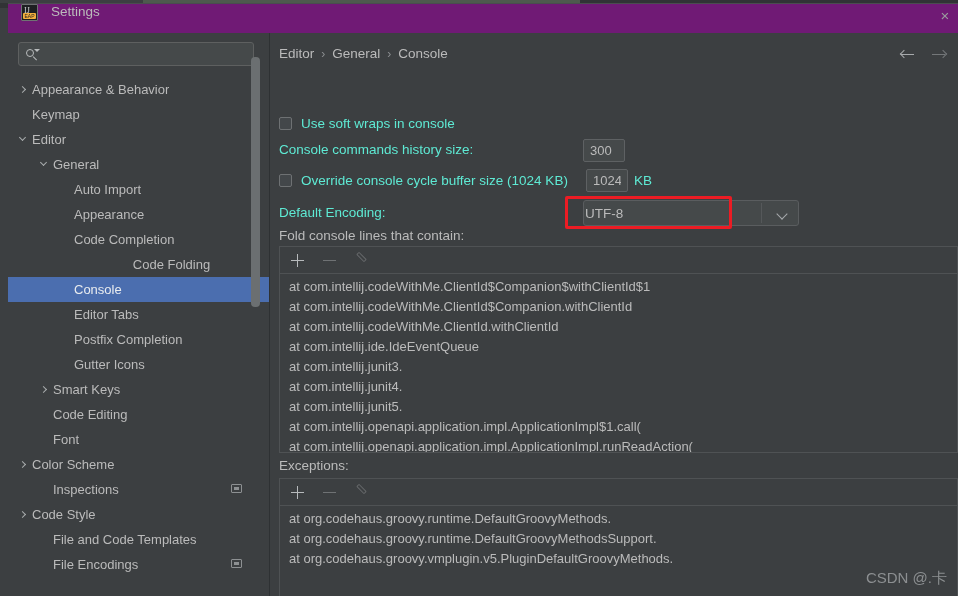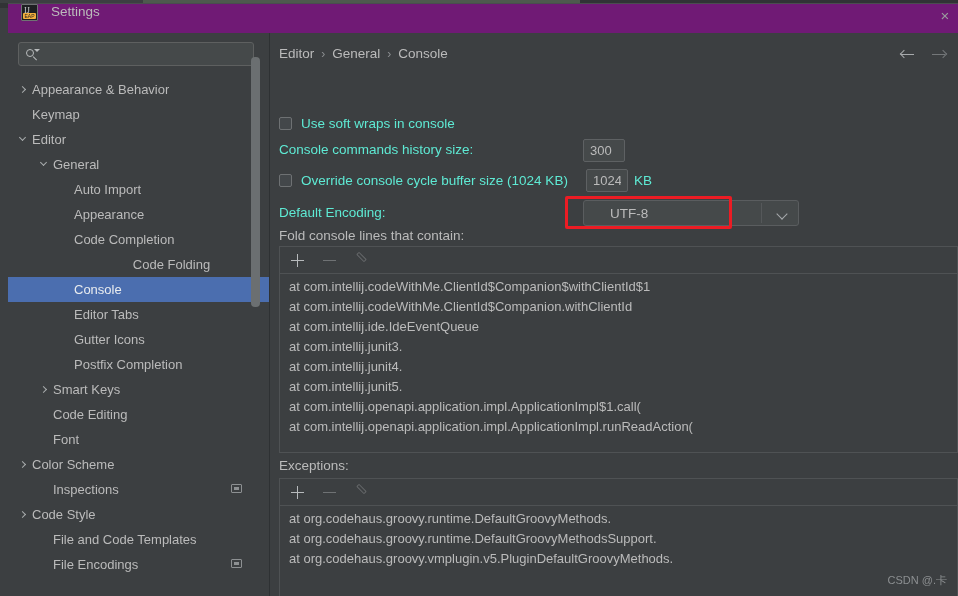--- a/index.html
+++ b/index.html
@@ -134,21 +134,21 @@
     background: #45494a; border: 1px solid #5e6163; border-radius: 2px;
     color: #bbbbbb; font-size: 13px; padding: 3px 6px;
     font-family: "Liberation Sans", sans-serif; height: 23px; line-height: 15px;
   }
 
   .combo {
     position: absolute; left: 313px; top: 167px; width: 216px; height: 26px;
     background: #45494a; border: 1px solid #5a5d5f; border-radius: 3px;
     display: flex; align-items: center;
   }
-  .combo .val { margin-left: 26px; font-size: 13.5px; color: #bbbbbb; }
+  .combo .val { margin-left: 1px; font-size: 13.5px; color: #bbbbbb; }
   .combo .chev {
     position: absolute; right: 12px; top: 9px; width: 8px; height: 8px;
     border-right: 1.4px solid #a7aaac; border-bottom: 1.4px solid #a7aaac;
     transform: rotate(45deg);
   }
   .combo .divider { position: absolute; right: 36px; top: 2px; bottom: 2px; width: 1px; background: #55585a; }
 
   .redbox {
     position: absolute; left: 295px; top: 163px; width: 167px; height: 33px;
     border: 3px solid #ec1c24; border-radius: 2px; pointer-events: none;
@@ -174,21 +174,21 @@
     position: absolute; background: #3c3f41; border: 1px solid #4f5254;
     overflow: hidden; padding-top: 3px;
   }
   .list-body .item {
     height: 20px; line-height: 20px; font-size: 13px; color: #bbbbbb; padding-left: 9px;
     white-space: nowrap;
   }
 
   .watermark {
     position: absolute; right: 11px; bottom: 9px;
-    font-size: 11px; color: #8c8f91; margin-left: 28px;
+    font-size: 15px; color: #8c8f91; margin-left: 28px;
   }
 </style>
 </head>
 <body>
 
 <div id="root">
 
   <div class="bg-strip-left"></div>
   <div class="bg-top">
     <div class="tab-b"></div>
@@ -263,25 +263,25 @@
           <div class="tree-row selected" style="padding-left: 52px;">
             <span class="arrow none"></span>
             <span class="lbl">Console</span>
           </div>
           <div class="tree-row" style="padding-left: 52px;">
             <span class="arrow none"></span>
             <span class="lbl">Editor Tabs</span>
           </div>
           <div class="tree-row" style="padding-left: 52px;">
             <span class="arrow none"></span>
+            <span class="lbl">Postfix Completion</span>
+          </div>
+          <div class="tree-row" style="padding-left: 52px;">
+            <span class="arrow none"></span>
             <span class="lbl">Gutter Icons</span>
-          </div>
-          <div class="tree-row" style="padding-left: 52px;">
-            <span class="arrow none"></span>
-            <span class="lbl">Postfix Completion</span>
           </div>
           <div class="tree-row" style="padding-left: 31px; align-items: center;">
             <span class="arrow right">
               <i></i>
             </span>
             <span class="lbl">Smart Keys</span>
           </div>
           <div class="tree-row" style="padding-left: 31px;">
             <span class="arrow none"></span>
             <span class="lbl">Code Editing</span>
@@ -375,20 +375,21 @@
       <div class="list-toolbar" style="left:9px; top:213px; width:679px;">
         <span class="tb-icon plus"></span>
         <span class="tb-icon minus"></span>
         <span class="tb-icon pencil">
             <span class="body"></span>
           </span>
       </div>
       <div class="list-body" id="fold-list" style="left:9px; top:240px; width:679px; height:180px;">
           <div class="item">at com.intellij.codeWithMe.ClientId$Companion$withClientId$1</div>
           <div class="item">at com.intellij.codeWithMe.ClientId$Companion.withClientId</div>
+          <div class="item">at com.intellij.codeWithMe.ClientId.withClientId</div>
           <div class="item">at com.intellij.ide.IdeEventQueue</div>
           <div class="item">at com.intellij.junit3.</div>
           <div class="item">at com.intellij.junit4.</div>
           <div class="item">at com.intellij.junit5.</div>
           <div class="item">at com.intellij.openapi.application.impl.ApplicationImpl$1.call(</div>
           <div class="item">at com.intellij.openapi.application.impl.ApplicationImpl.runReadAction(</div>
         </div>
 
       <div class="panel-label" style="left:9px; top:425px;">Exceptions:</div>
       <div class="list-toolbar" style="left:9px; top:445px; width:679px;">

